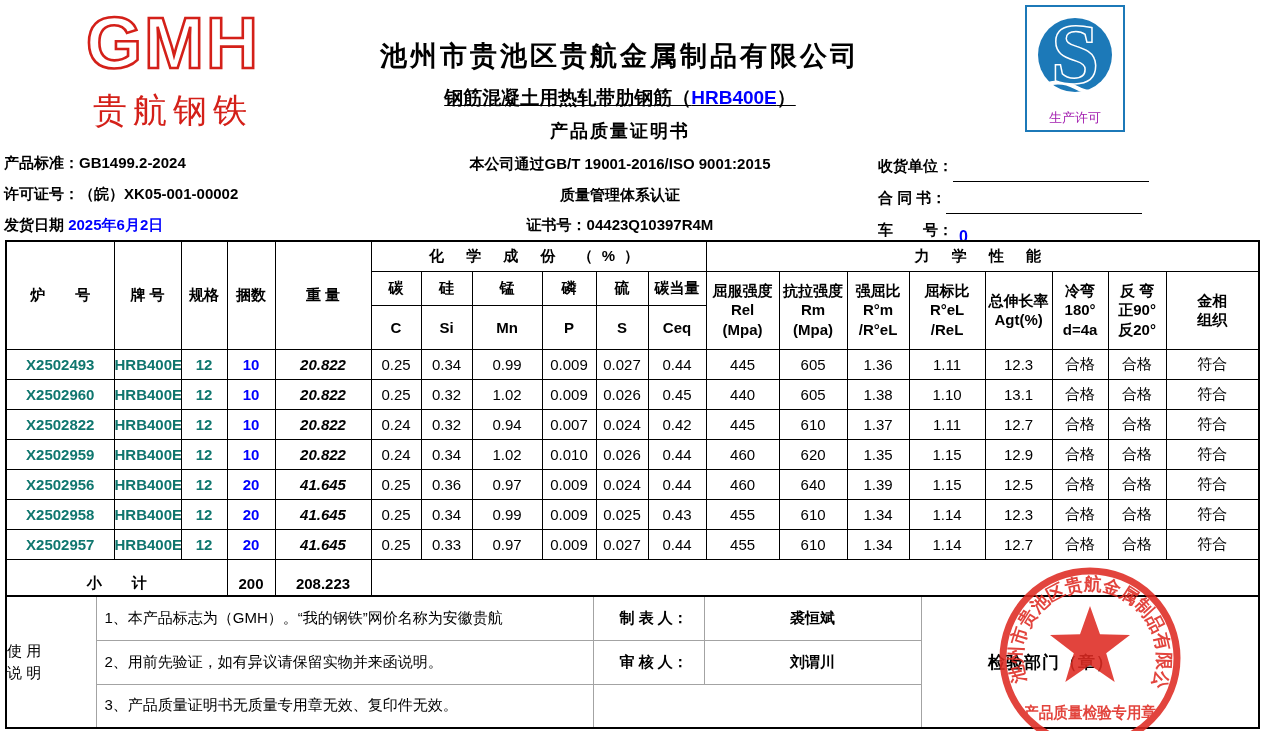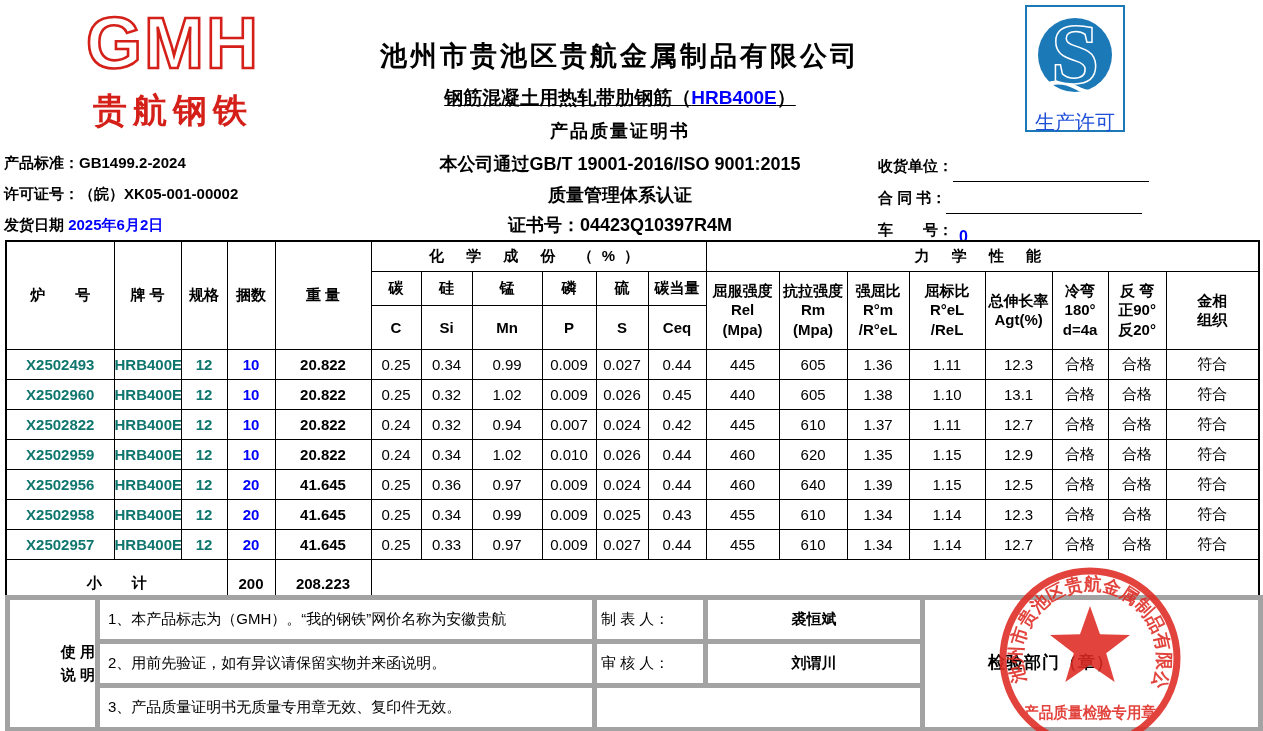--- a/index.html
+++ b/index.html
@@ -7,54 +7,54 @@
   #page {
     position:relative; width:1263px; height:731px; background:#fff;
     font-family:"Liberation Sans", sans-serif; color:#000; overflow:hidden;
   }
   .red  { color:#0f766e; }
   .blue { color:#0000ff; }
   .bold { font-weight:bold; }
 
   
   .logo-block { position:absolute; left:48px; top:6px; width:250px; text-align:center; }
-  .logo-name  { color:#d42019; font-size:34px; font-weight:bold; letter-spacing:6px; margin-top:2px; }
+  .logo-name  { color:#d42019; font-size:34px; font-weight:normal; letter-spacing:6px; margin-top:2px; }
   .title-block{ position:absolute; left:295px; top:38px; width:650px; text-align:center; }
   .company    { font-size:27px; font-weight:bold; letter-spacing:3px; }
   .subtitle   { font-size:19px; font-weight:bold; margin-top:11px;text-decoration:underline; }
   .doc-title  { font-size:18px; font-weight:bold; letter-spacing:2px; margin-top:8px; }
   .qs-block   { position:absolute; left:1025px; top:5px; width:100px; height:127px;
                 border:2px solid #1c79b8; text-align:center; background:#fff; }
-  .qs-caption { color:#1d4ed8; font-size:20px; margin-top:-2px; }
+  .qs-caption { color:#a21caf; font-size:13px; margin-top:-2px; }
 
   
   .info-left   { position:absolute; left:4px;  top:147px; font-size:15px; font-weight:bold; line-height:31px; white-space:nowrap; }
-  .info-center { position:absolute; left:355px; top:149px; width:530px; text-align:center; font-size:18px; font-weight:bold; line-height:30.5px; }
+  .info-center { position:absolute; left:355px; top:149px; width:530px; text-align:center; font-size:15px; font-weight:bold; line-height:30.5px; }
   .info-right  { position:absolute; left:878px; top:150px; font-size:15px; font-weight:bold; line-height:32px; white-space:nowrap; }
   .uline { display:inline-block; width:196px; border-bottom:1.5px solid #000; height:19px;
            vertical-align:bottom; font-size:16px; line-height:19px; padding-left:6px; }
 
   
   table { border-collapse:collapse; table-layout:fixed; background:#fff; }
   #main-table   { position:absolute; left:5px; top:240px; width:1253px; border:2px solid #000; }
   #main-table td{ border:1px solid #000; text-align:center; vertical-align:middle; overflow:hidden; font-size:15px; }
   .hdr       { font-weight:bold; font-size:16px; }
   .grp       { font-weight:bold; font-size:17px; letter-spacing:9px; }
   .mech-hdr  { font-weight:bold; font-size:15px; white-space:pre-line; line-height:1.3; }
   tr.grp-row { height:30px; } tr.cn-row { height:34px; } tr.sym-row { height:44px; }
   tr.data-row{ height:30px; } tr.subtotal-row { height:49px; }
-  td.wt { font-weight:bold; }
+  td.wt { font-weight:bold;font-style:italic; }
 
   
   #bottom-table { position:absolute; left:5px; top:595px; width:1253px; border:2px solid #000; }
-  #bottom-table td { border:5px solid #a3a3a3; vertical-align:middle; font-size:15px; }
+  #bottom-table td { border:1px solid #a3a3a3; vertical-align:middle; font-size:15px; }
   #bottom-table tr { height:44px; }
-  .usage-cell { text-align:right; font-weight:bold; font-size:17px; white-space:pre-line; line-height:1.5;margin-left:41px; }
+  .usage-cell { text-align:left; font-weight:normal; font-size:17px; white-space:pre-line; line-height:1.5;margin-left:41px; }
   .note-cell  { text-align:left; padding-left:8px; }
-  .sig-label  { text-align:left; padding-left:4px; font-weight:normal; font-size:16px; }
+  .sig-label  { text-align:left; padding-left:26px; font-weight:bold; font-size:16px; }
   .sig-name   { text-align:center; font-weight:bold; font-size:16px; }
   .stamp-cell { border-left:1px solid #000; }
 
   
   .dept-text { position:absolute; left:988px; top:651px; width:210px; font-size:17px;
                font-weight:bold; z-index:1; letter-spacing:1px; }
   .stamp-svg { position:absolute; left:994px; top:562px; z-index:2; opacity:0.88; }
 </style>
 </head>
 <body>

